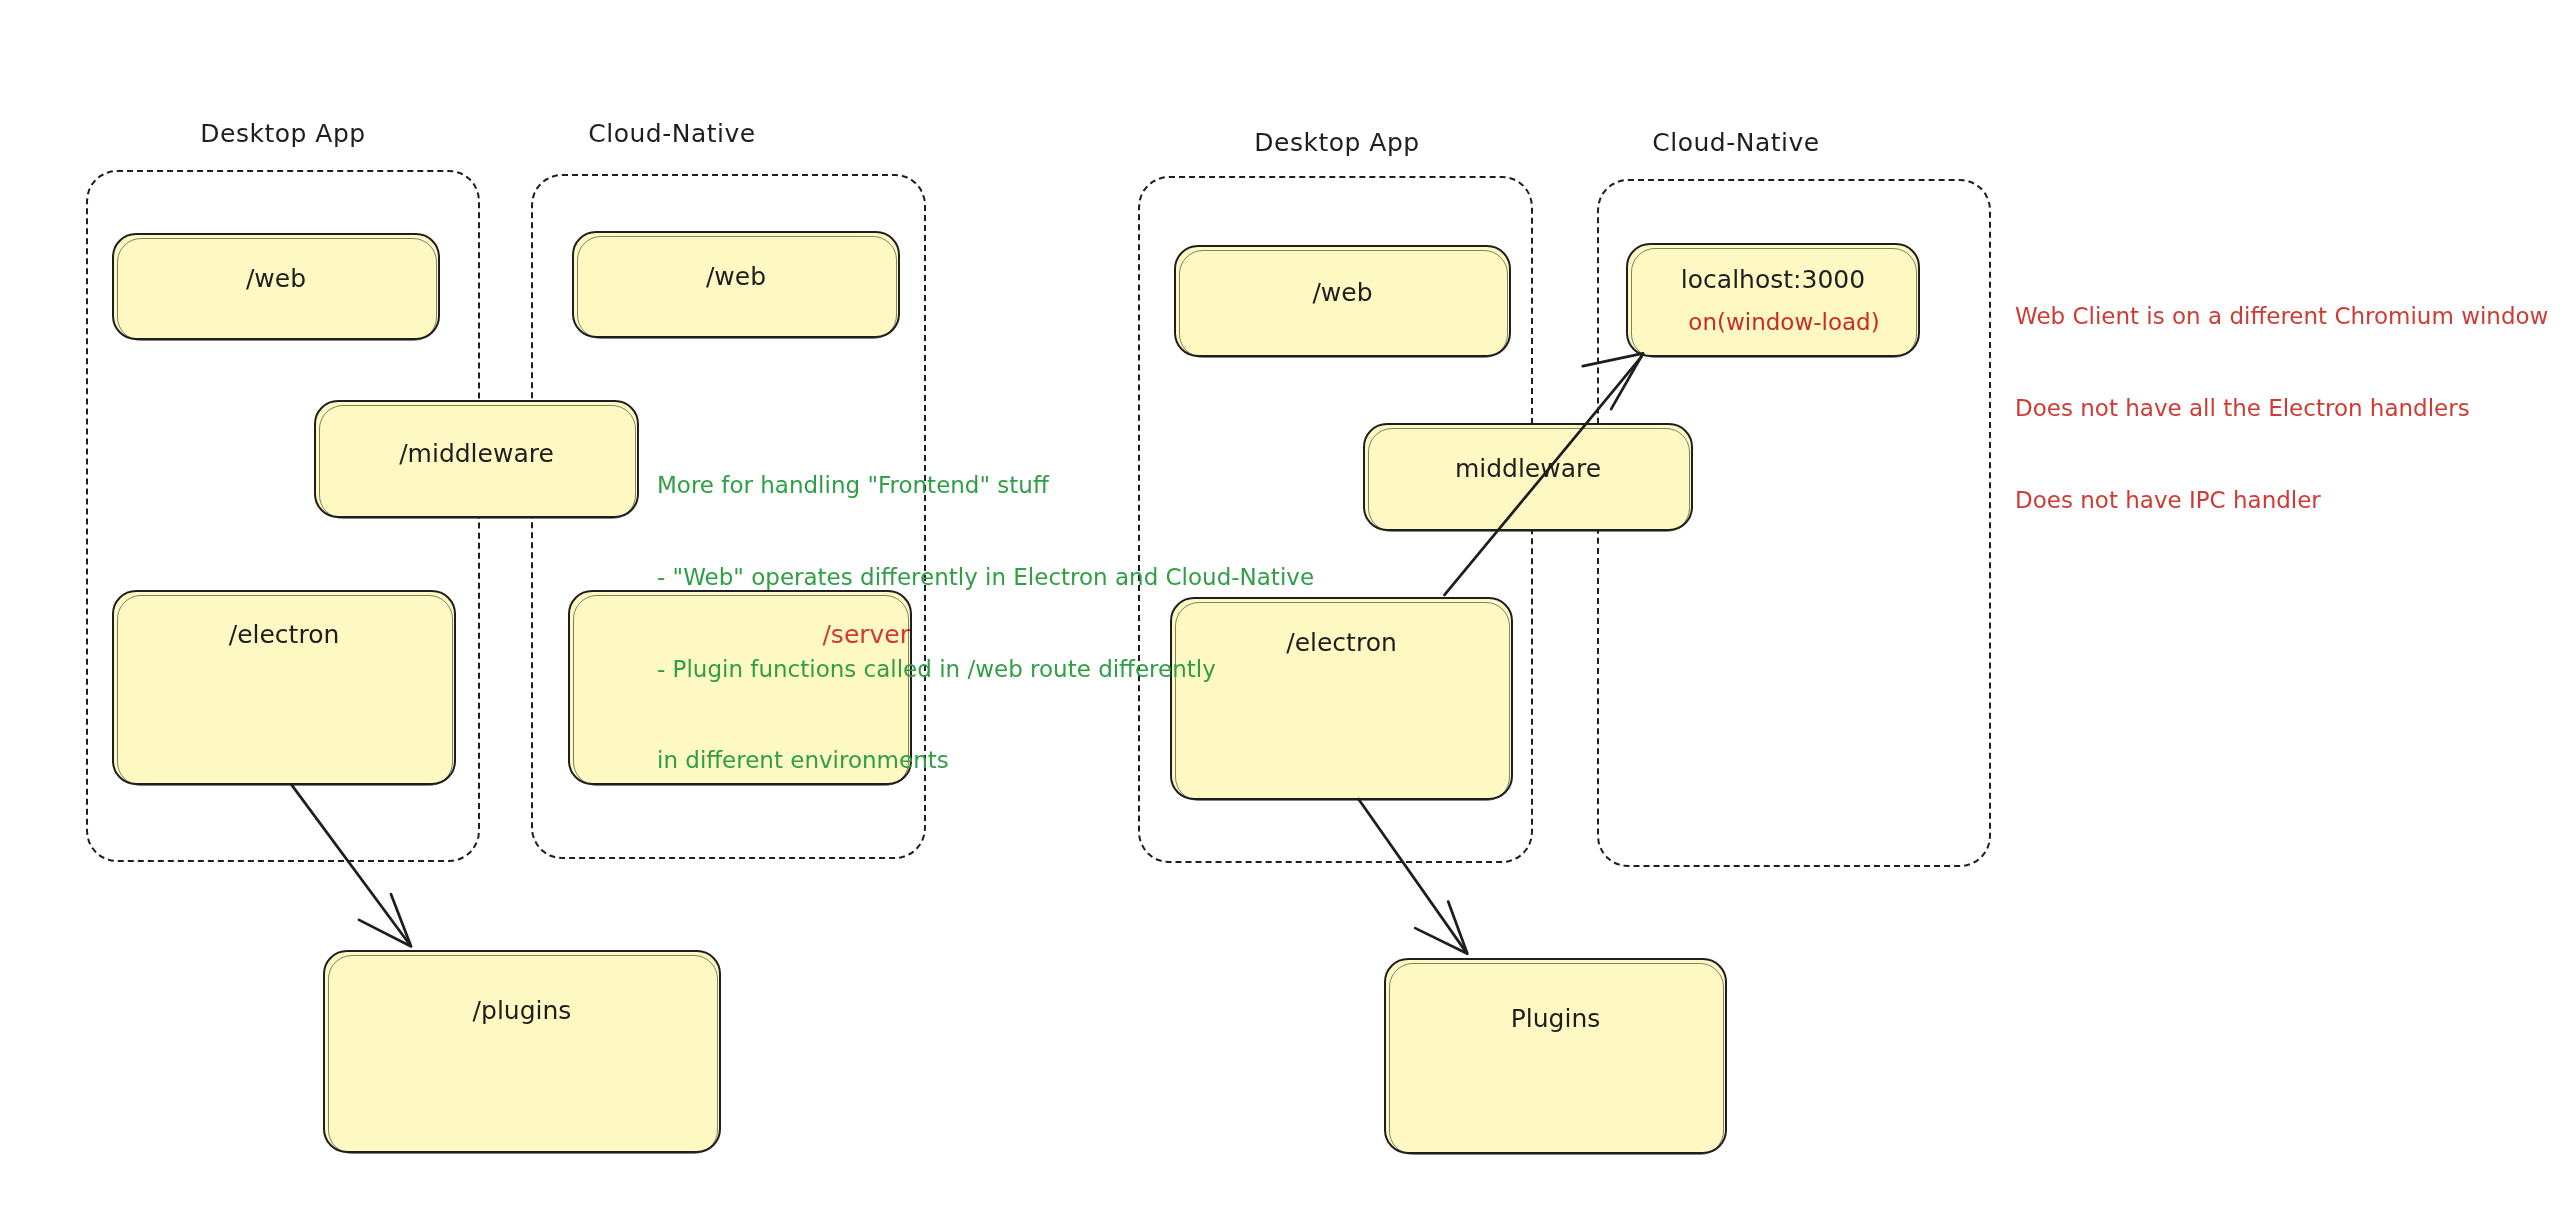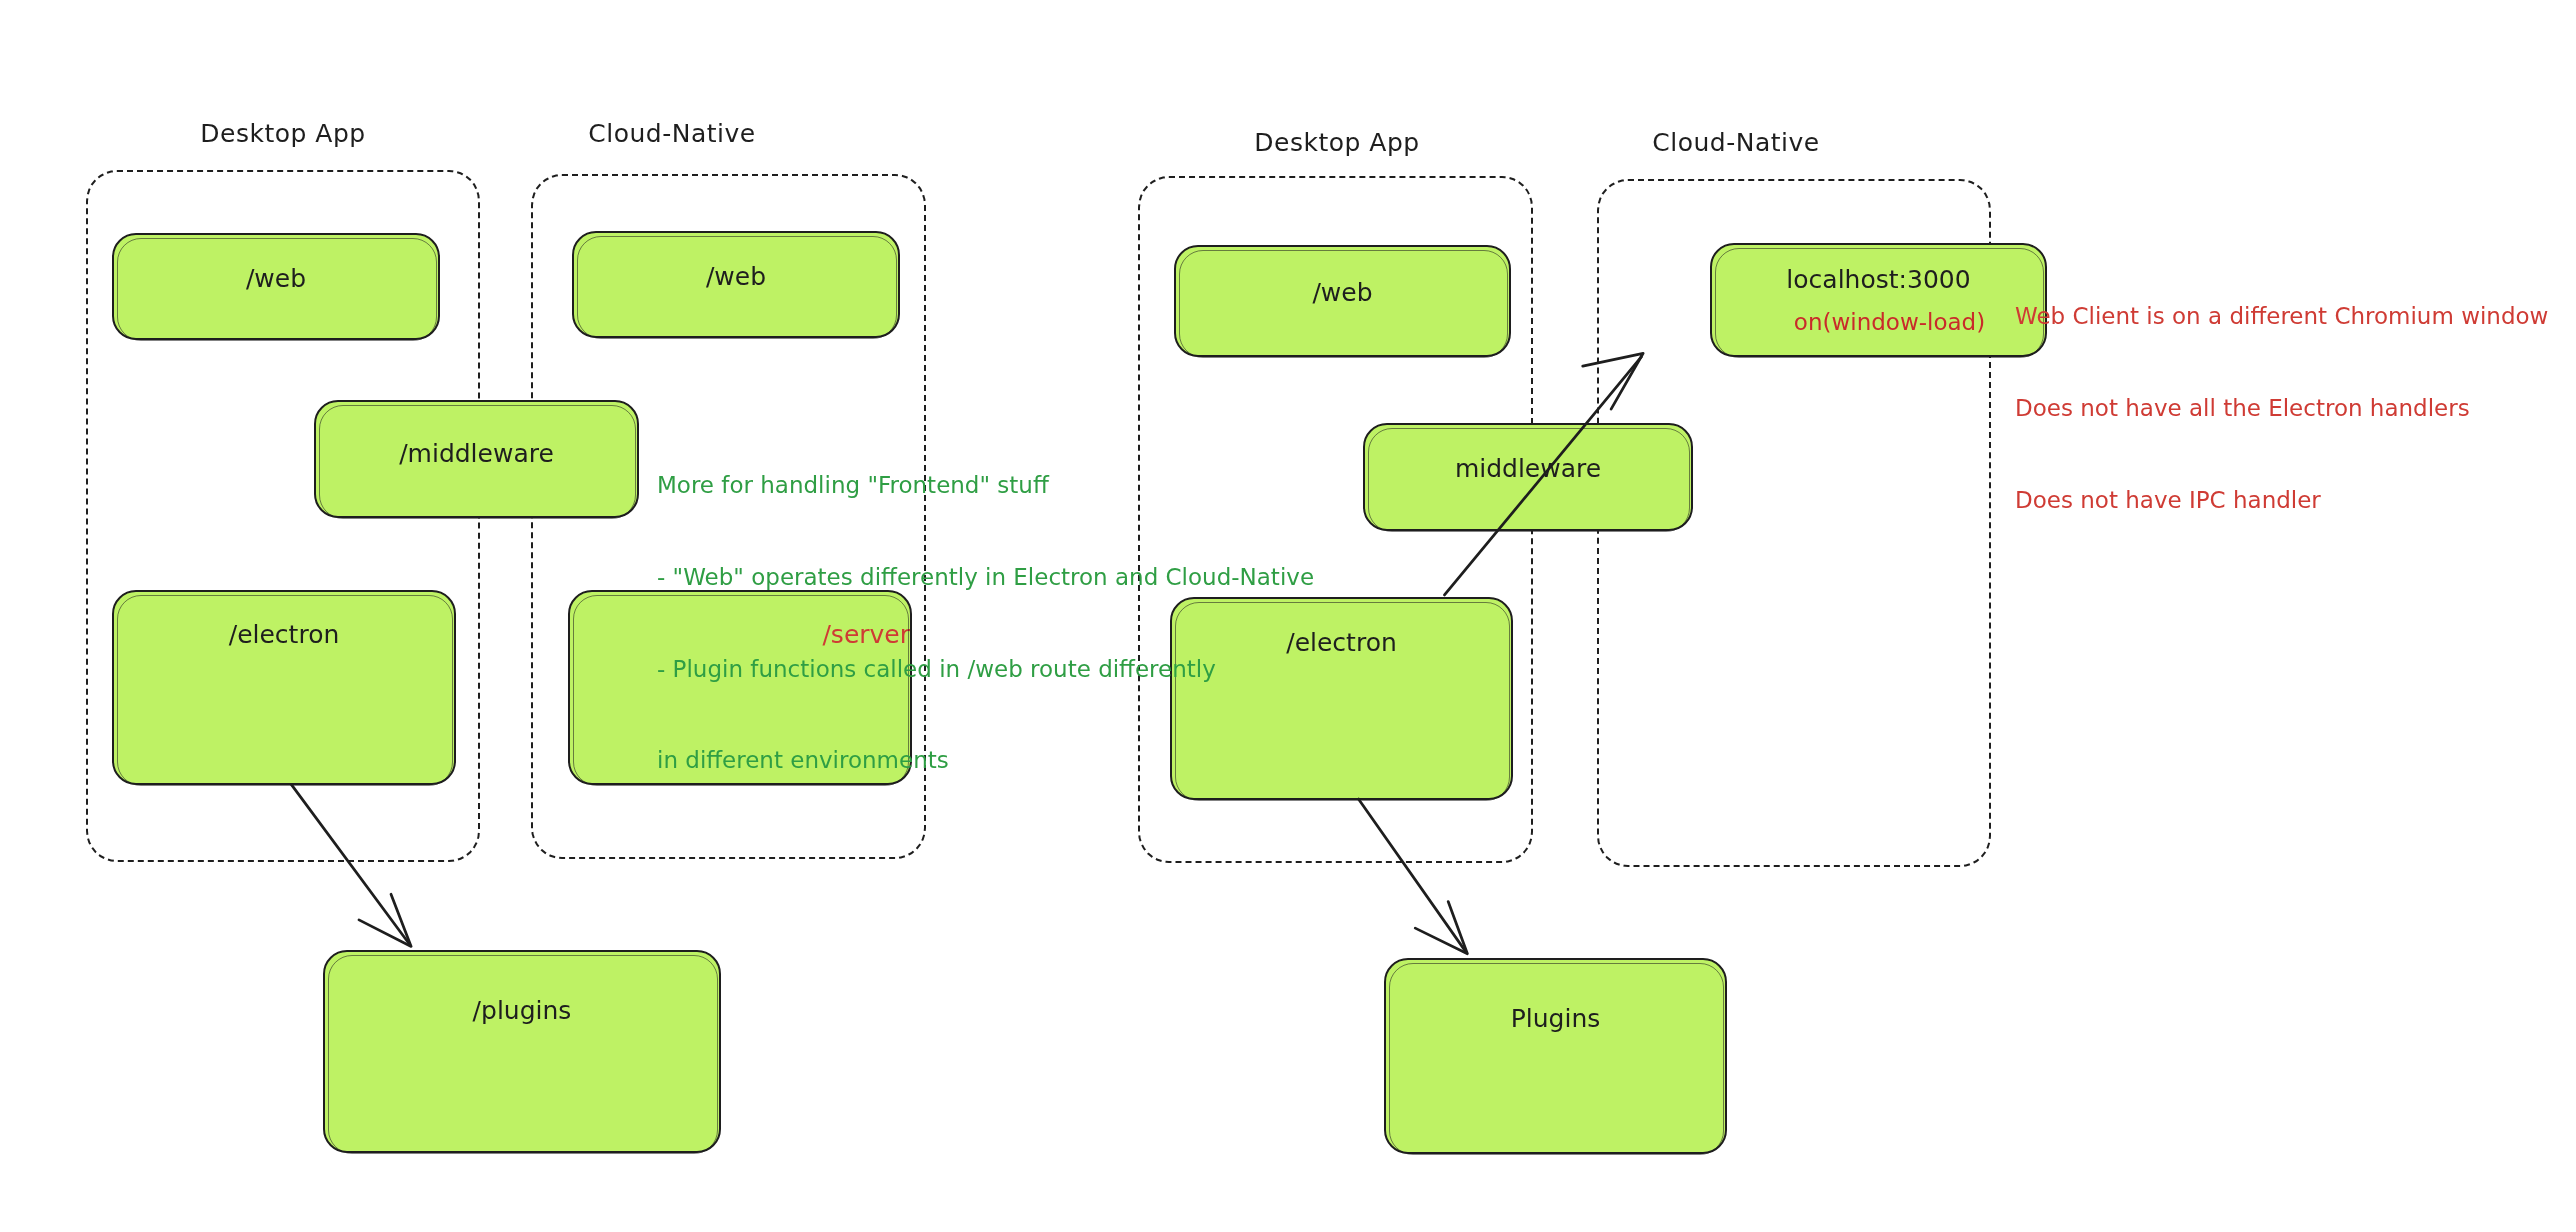--- a/index.html
+++ b/index.html
@@ -35,21 +35,21 @@
     white-space: nowrap;
     transform: translateX(-50%);
     font-family: "DejaVu Sans", sans-serif;
   }
 
   
   .node {
     position: absolute;
     border: 2.2px solid #1e1e1e;
     border-radius: 24px;
-    background: #bef264;
+    background: #fef9c3;
   }
   .node::after {
     content: "";
     position: absolute;
     left: 2.7px; top: 2.7px; right: 0.9px; bottom: -2.7px;
     border: 1px solid #1e1e1e;
     border-radius: 24px;
     opacity: .55;
     pointer-events: none;
   }
@@ -124,21 +124,21 @@
   <div class="group" style="left:1138px; top:176px; width:395px; height:687px;"></div>
   <div class="group-label" style="left:1337px; top:128px;">Desktop App</div>
 
   <div class="group" style="left:1597px; top:179px; width:394px; height:688px;"></div>
   <div class="group-label" style="left:1736px; top:128px;">Cloud-Native</div>
 
   <div class="node" style="left:1174px; top:245px; width:337px; height:112px;">
     <div class="node-label" style="top:31px;">/web</div>
   </div>
 
-  <div class="node" style="left:1710px; top:243px; width:337px; height:114px;">
+  <div class="node" style="left:1626px; top:243px; width:294px; height:114px;">
     <div class="node-label" style="top:20px;">localhost:3000</div>
     <div class="node-label sub" style="top:64px; left:22px;">on(window-load)</div>
   </div>
 
   <div class="node" style="left:1363px; top:423px; width:330px; height:108px;">
     <div class="node-label" style="top:29px;">middleware</div>
   </div>
 
   <div class="node" style="left:1170px; top:597px; width:343px; height:203px;">
     <div class="node-label" style="top:29px;">/electron</div>

